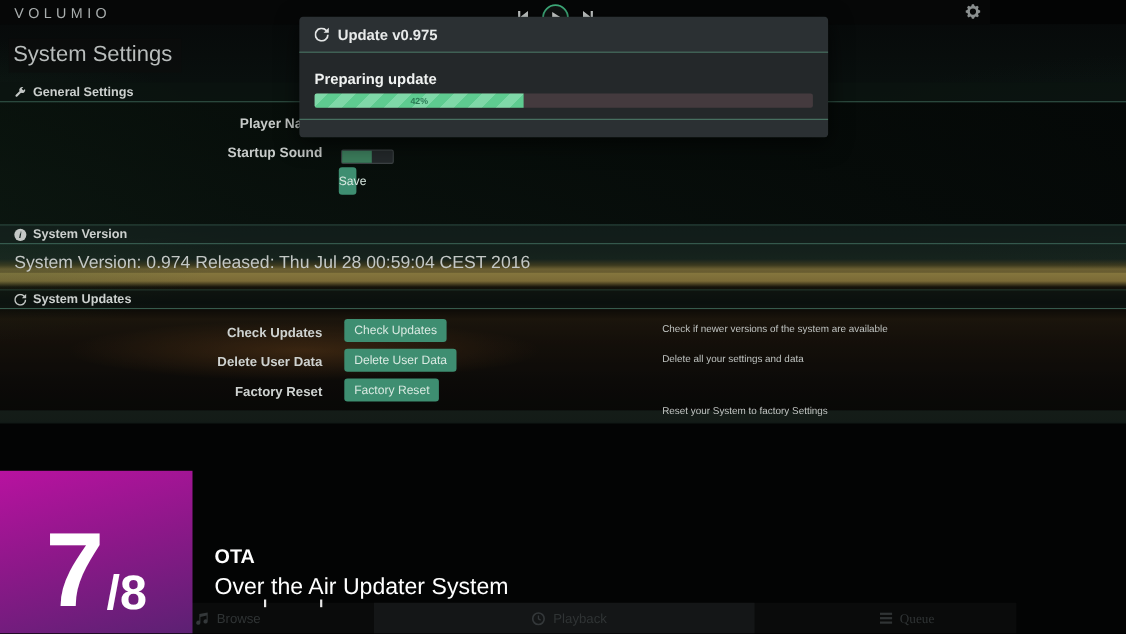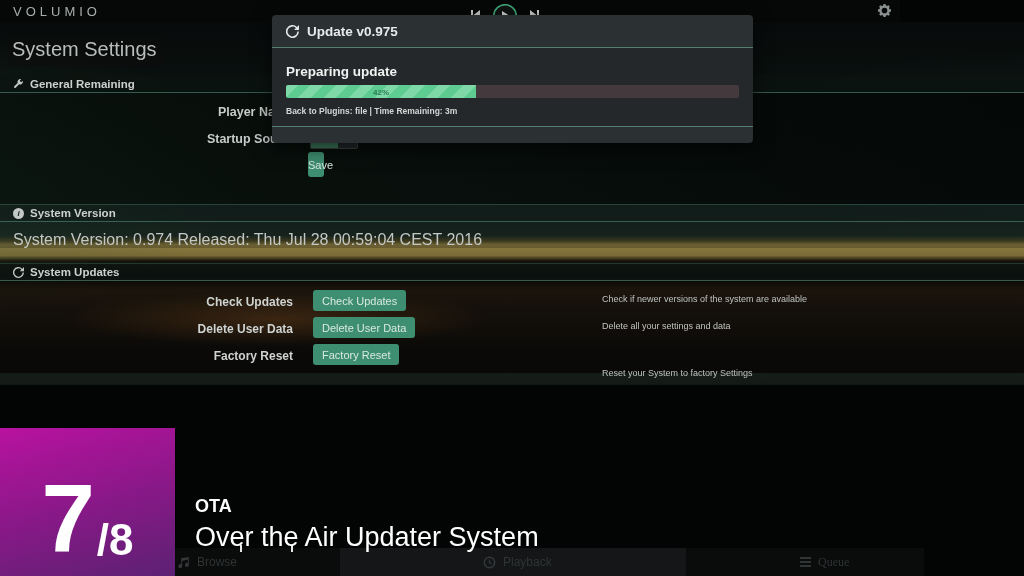--- a/index.html
+++ b/index.html
@@ -102,21 +102,21 @@
   .tick { position:absolute; width:2px; height:7px; background:#e8e8e8; top:545px; z-index:25; }
 
   
   .badge { position:absolute; left:0; top:428px; width:175px; height:148px; z-index:60;
     background:linear-gradient(165deg,var(--badge-magenta,#b812a0) 0%,#8c1889 48%,var(--badge-purple,#5c2173) 100%);
     display:flex; align-items:flex-end; justify-content:center; padding-bottom:16px; }
   .badge-number { font-size:96px; line-height:0.85; font-weight:700; color:#fff; }
   .badge-total { font-size:44px; line-height:0.9; font-weight:700; color:#fff; margin-left:2px; }
   .caption { position:absolute; left:195px; top:496px; z-index:60; color:#fff; }
   .caption-title { font-size:18px; font-weight:700; line-height:1.2; }
-  .caption-sub { font-size:27px; font-weight:400; margin-top:4px; }
+  .caption-sub { font-size:21px; font-weight:400; margin-top:4px; }
 </style>
 </head>
 <body>
 
 <div class="stage">
 
   <div class="app-bg"></div>
   <div class="bg-bottom-strip"></div>
 
   <div class="panel-general"></div>
@@ -149,21 +149,21 @@
       </svg>
     </span>
   </div>
 
   <div class="page-title">System Settings</div>
 
   <div class="section-bar bar-general">
     <svg class="icon-svg" width="11" height="11" viewBox="0 0 16 16">
       <path d="M14.2 4.1a4 4 0 0 1-5.3 5.1l-5 5a1.5 1.5 0 0 1-2.1-2.1l5-5A4 4 0 0 1 11.9 1.8L9.7 4l2.3 2.3 2.2-2.2z" fill="#c2c6c4"></path>
     </svg>
-    <span class="stitle">General Remaining</span>
+    <span class="stitle">General Settings</span>
   </div>
   <div class="field-label lbl-player">Player Name</div>
   <div class="field-label lbl-startup">Startup Sound</div>
   <div class="toggle">
       <span class="knob"></span>
     </div>
   <button class="btn btn-save">Save</button>
 
   <div class="section-bar bar-version">
     <span style="width:11px;height:11px;border-radius:50%;background:#c4c8c6;color:#10201c;font-size:8px;font-weight:700;display:flex;align-items:center;justify-content:center;font-style:italic;">i</span>
@@ -197,21 +197,20 @@
       </svg>
       <span class="dlg-title">Update v0.975</span>
     </div>
     <div class="dlg-body">
       <div class="dlg-status">Preparing update</div>
       <div class="progress-track">
         <div class="progress-fill" style="width: 42%;">
           <span class="progress-label">42%</span>
         </div>
       </div>
-      <div class="dlg-note">Back to Plugins: file | Time Remaining: 3m</div>
     </div>
     <div class="dlg-footer"></div>
   </div>
 
   <div class="navbar">
     <div class="nav-tab-center"></div>
     <div class="nav-item nav-browse">
       <svg class="icon-svg" width="13" height="13" viewBox="0 0 13 13">
         <path d="M4.2 2.2v6.2a1.9 1.9 0 1 0 1 1.7V4.9l5.6-1.3v3.6a1.9 1.9 0 1 0 1 1.7V.9L4.2 2.2z" fill="#34383a"></path>
       </svg>

